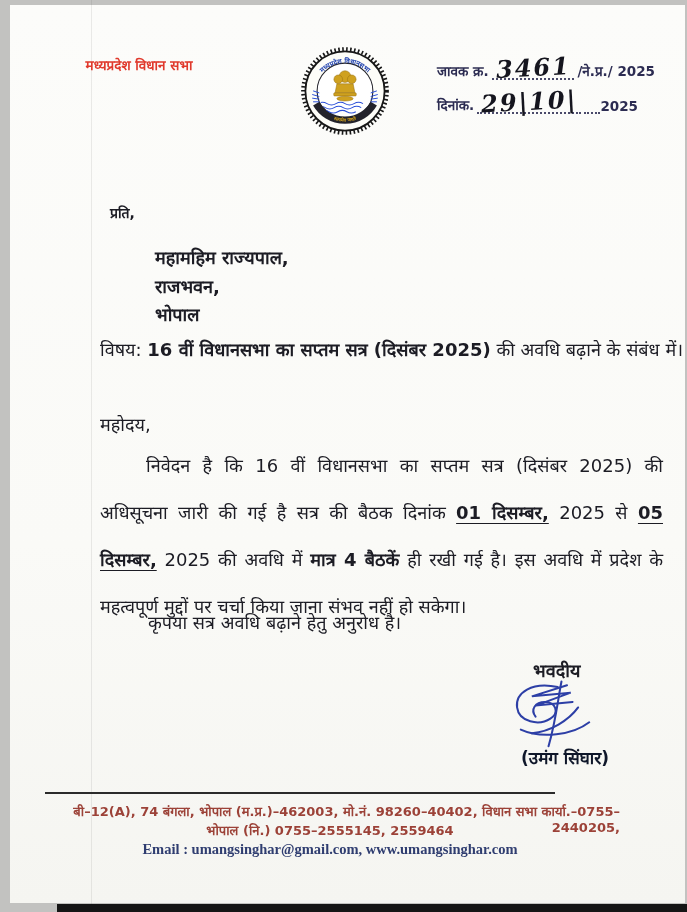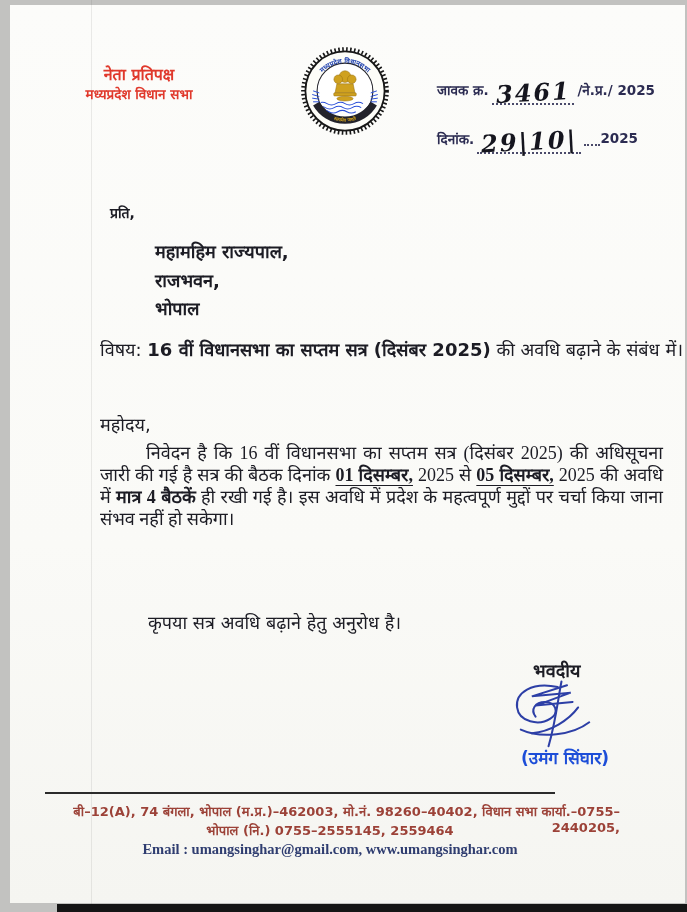--- a/index.html
+++ b/index.html
@@ -25,66 +25,65 @@
   
   .sender{left:60px;top:56px;width:158px;text-align:center;}
   .sender .name{font-size:23px;font-weight:700;color:#1c3cad;letter-spacing:1px;}
   .sender .title{font-size:16px;font-weight:700;color:#e0392c;margin-top:7px;}
   .sender .org{font-size:13.5px;font-weight:700;color:#e0392c;}
 
   .seal{left:300px;top:46px;width:90px;height:90px;}
 
   
   .refblock{left:437px;top:56px;width:225px;font-size:13.5px;color:#2c2c52;font-weight:600;}
-  .refrow{display:flex;margin-bottom:10px;white-space:nowrap;margin-top:25px;}
+  .refrow{display:flex;align-items:flex-end;margin-bottom:10px;white-space:nowrap;}
   .hand-slot{border-bottom:2px dotted #4a4a6a;margin:0 3px;padding:0 4px;}
   .hand{
     display:inline-block;font-family:"DejaVu Serif",serif;font-style:italic;font-weight:700;
     font-size:24px;line-height:22px;color:#15151e;letter-spacing:2px;
     transform:rotate(-3deg) translateY(1px);
   }
   .dot-gap{display:inline-block;width:16px;border-bottom:2px dotted #4a4a6a;height:14px;}
 
   
   .pratibold{font-size:14px;font-weight:700;color:#1c1c24;}
   .recipient-lines{line-height:28.5px;font-size:18px;font-weight:700;color:#1c1c24;}
 
   
   .subject{
     left:100px;top:333px;width:565px;font-size:18px;line-height:34px;color:#1c1c24;
     padding-left:38px;text-indent:-38px;
   }
   .subject b{font-weight:700;margin-top:20px;}
   .body-text{font-size:18px;color:#1c1c24;}
   .para1{
-    left:100px;top:442px;width:563px;line-height:22px;
-    text-align:justify;text-indent:46px;font-family:Liberation Serif, serif;
+    left:100px;top:442px;width:563px;line-height:47px;
+    text-align:justify;text-indent:46px;
   }
   .bold-ul{font-weight:700;text-decoration:underline;text-underline-offset:4px;}
   .boldonly{font-weight:700;}
 
   
   .valediction{left:533px;top:658px;font-size:18px;font-weight:700;color:#1c1c24;}
   .sig{left:503px;top:676px;width:104px;height:74px;}
-  .signatory{left:498px;top:746px;width:134px;text-align:center;font-size:17px;font-weight:700;color:#1d4ed8;}
+  .signatory{left:498px;top:746px;width:134px;text-align:center;font-size:17px;font-weight:700;color:#0f172a;}
 
   
   .footer-rule{left:45px;top:792px;width:510px;height:2px;background:#2b2b2b;}
   .f-line{left:40px;width:580px;text-align:center;}
   .f-red{color:#9c4238;font-size:13px;font-weight:600;}
   .f-navy{color:#2f3d70;font-size:14.5px;font-family:"Liberation Serif",serif;font-weight:600;}
 </style>
 </head>
 <body>
 
 <div class="paper"></div>
 <div class="fold-line"></div>
 
 <div class="abs sender">
-  <div class="title">नेता प्रतिपक्ष</div>
   <div class="org">मध्यप्रदेश विधान सभा</div>
 </div>
 
 <div class="abs seal">
   <svg viewBox="0 0 100 100" width="90" height="90">
     <defs>
       <clipPath id="innerclip">
           <circle cx="50" cy="50" r="30"></circle>
         </clipPath>
       <path id="toparc" d="M 15 54 A 35 35 0 1 1 85 54" fill="none"></path>
@@ -133,21 +132,21 @@
   </div>
   <div class="refrow">
     <span>दिनांक.</span>
     <span class="hand-slot"><span class="hand">29|10|</span></span>
     <span class="dot-gap"></span>
     <span>2025</span>
   </div>
 </div>
 
 <div class="abs pratibold" style="left:110px;top:203px;">प्रति,</div>
-<div class="abs recipient-lines" style="left:155px;top:238px;">
+<div class="abs recipient-lines" style="left:155px;top:244px;">
   <div>महामहिम राज्यपाल,</div>
   <div>राजभवन,</div>
   <div>भोपाल</div>
 </div>
 
 <div class="abs subject">
   <span>विषय: </span><b>16 वीं विधानसभा का सप्तम सत्र (दिसंबर 2025)</b><span> की अवधि बढ़ाने के संबंध में।</span>
 </div>
 
 <div class="abs body-text" style="left:100px;top:412px;">महोदय,</div>

